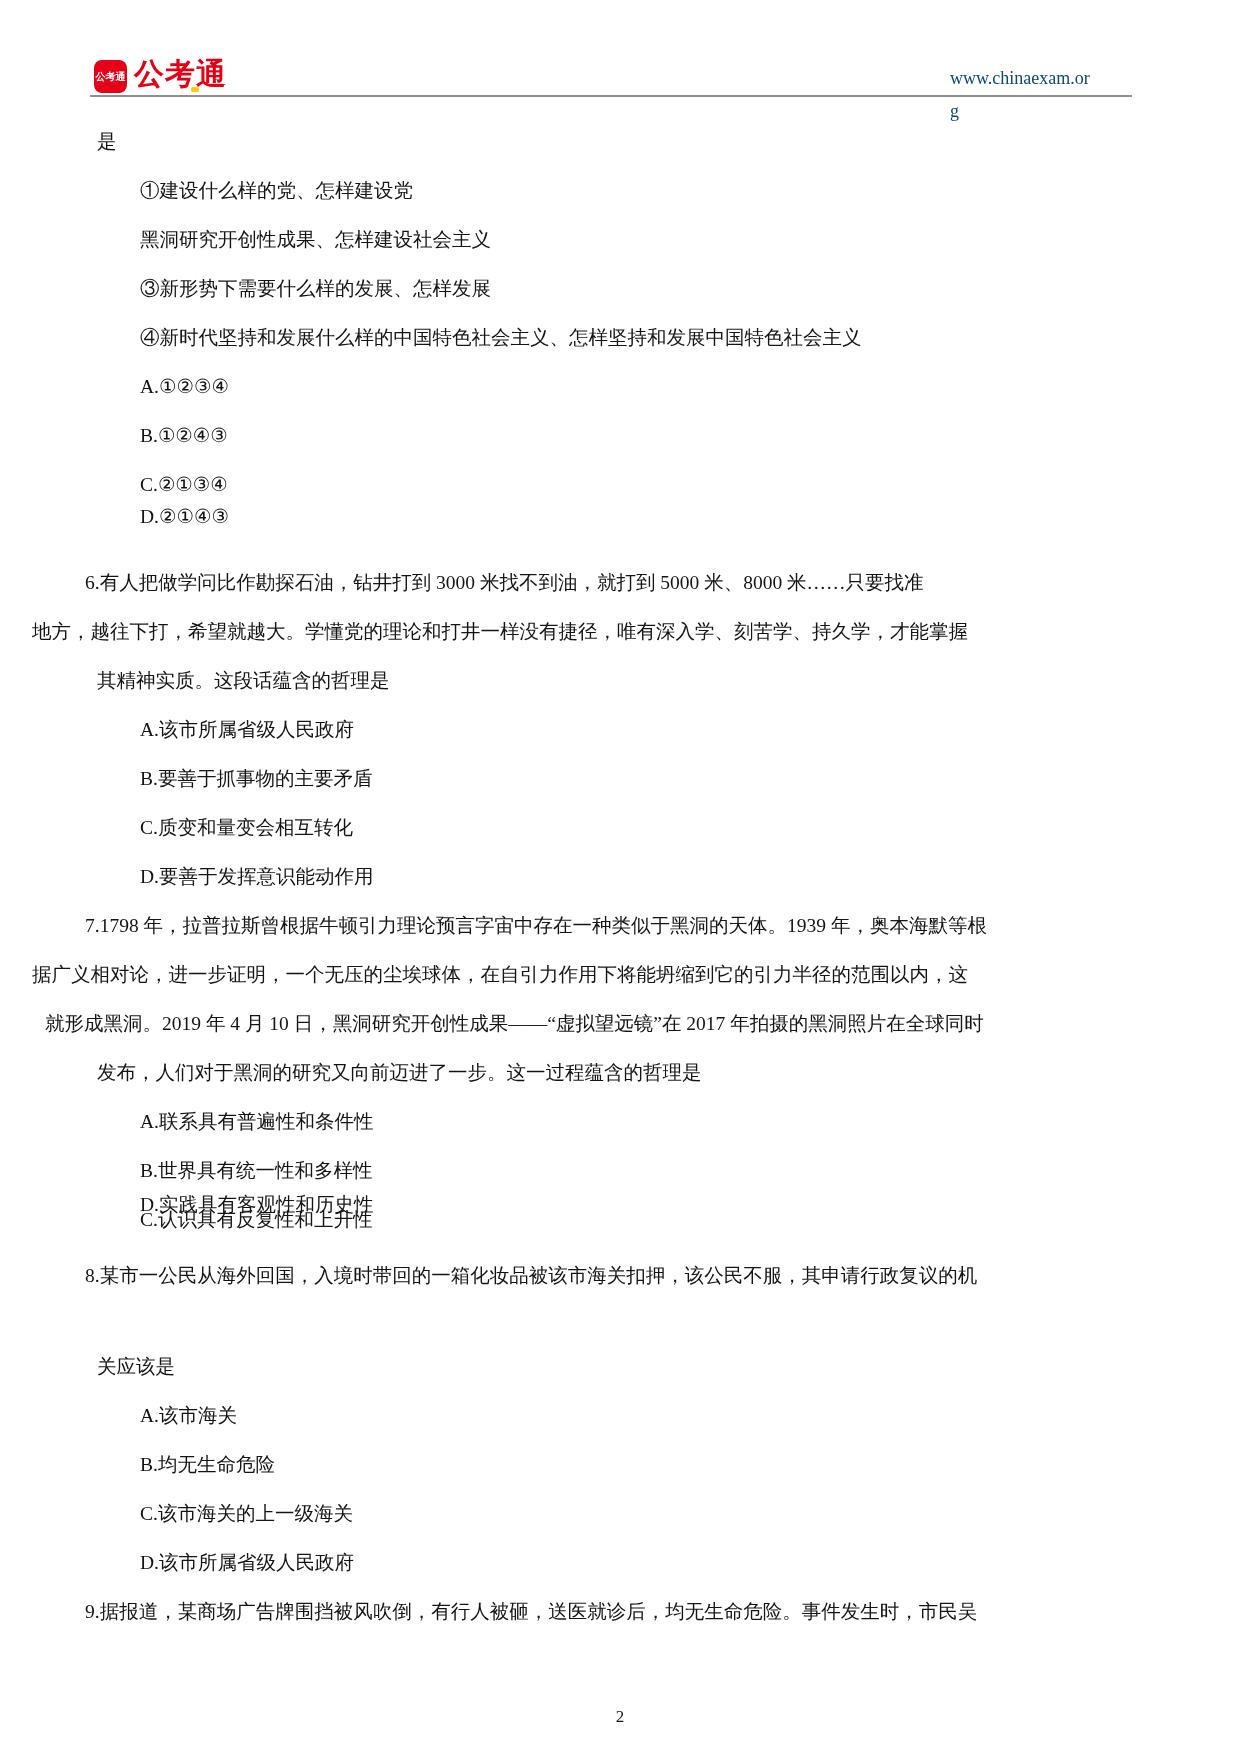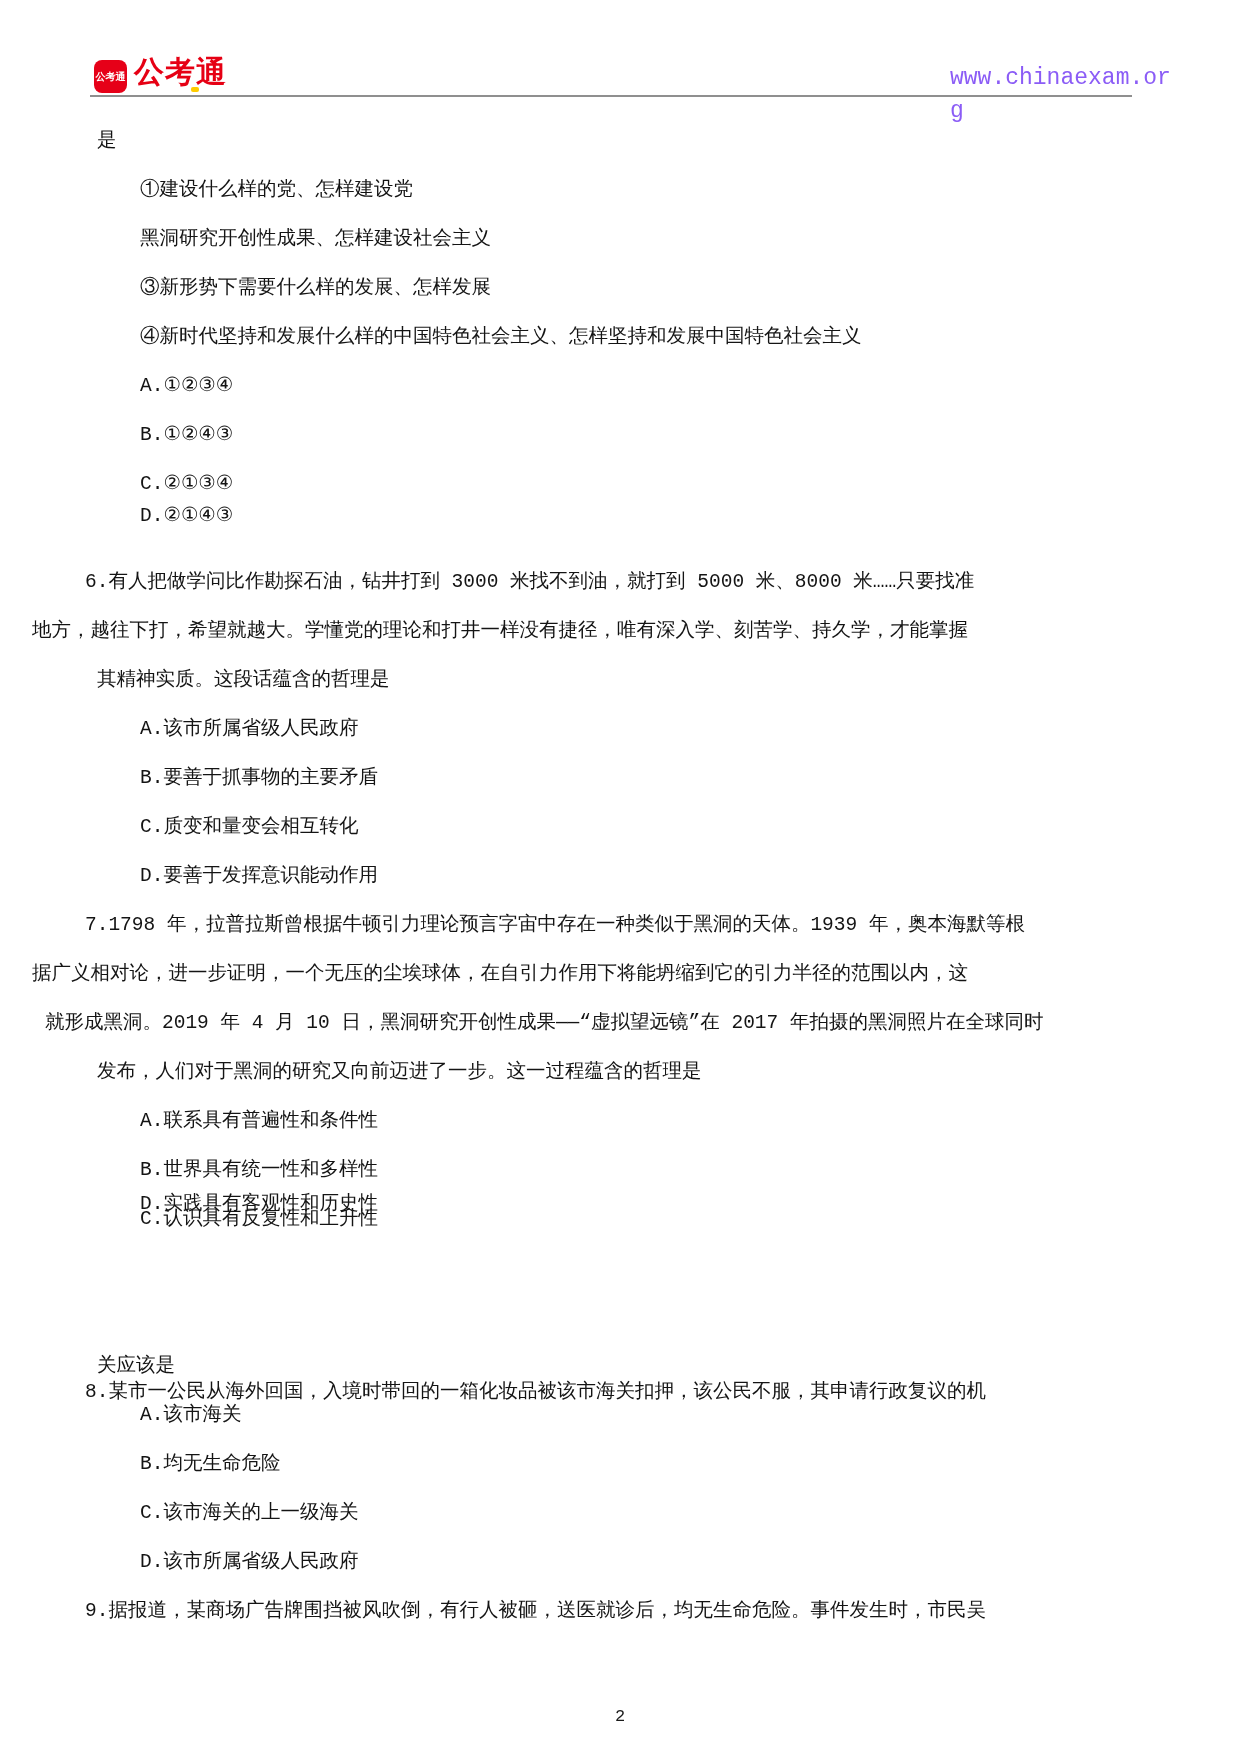--- a/index.html
+++ b/index.html
@@ -1,20 +1,20 @@
 <!DOCTYPE html>
 <html><head>
 <meta charset="utf-8">
 <style>
   html,body{margin:0;padding:0;background:#ffffff;}
   .page{
     position:relative;
     width:1240px;height:1754px;
     background:#ffffff;
-    font-family:Liberation Mono, monospace;
+    font-family:Liberation Serif, serif;
     color:#151515;
     overflow:hidden;
   }
   
   .logo-badge{
     position:absolute;left:94px;top:60px;
     width:33px;height:33px;border-radius:8px;
     background:#e60018;color:#ffffff;
     font-size:10px;font-weight:700;letter-spacing:0;
     display:flex;align-items:center;justify-content:center;
@@ -29,21 +29,21 @@
     position:absolute;left:191px;top:87px;
     width:8px;height:5px;border-radius:2px;
     background:#ffcc00;
   }
   .header-rule{
     position:absolute;left:90px;top:95px;
     width:1042px;height:2px;background:#8f8f8f;
   }
   .site-url{
     position:absolute;left:950px;top:62px;width:215px;
-    color:#8b5cf6;font-size:23px;line-height:33px;
+    color:#0c4a6e;font-size:18px;line-height:33px;
     white-space:nowrap;
   }
   
   .line{
     position:absolute;
     height:49px;line-height:49px;
     font-size:19.5px;
     white-space:pre;
     color:#141414;
   }
@@ -90,21 +90,21 @@
       <div class="line opt" style="top: 803px;">C.质变和量变会相互转化</div>
       <div class="line opt" style="top: 852px;">D.要善于发挥意识能动作用</div>
       <div class="line q" style="top: 901px;">7.1798 年，拉普拉斯曾根据牛顿引力理论预言字宙中存在一种类似于黑洞的天体。1939 年，奥本海默等根</div>
       <div class="line full" style="top: 950px;">据广义相对论，进一步证明，一个无压的尘埃球体，在自引力作用下将能坍缩到它的引力半径的范围以内，这</div>
       <div class="line mid" style="top: 999px;">就形成黑洞。2019 年 4 月 10 日，黑洞研究开创性成果——“虚拟望远镜”在 2017 年拍摄的黑洞照片在全球同时</div>
       <div class="line sub" style="top: 1048px;">发布，人们对于黑洞的研究又向前迈进了一步。这一过程蕴含的哲理是</div>
       <div class="line opt" style="top: 1097px;">A.联系具有普遍性和条件性</div>
       <div class="line opt" style="top: 1146px;">B.世界具有统一性和多样性</div>
       <div class="line opt" style="top: 1195px;">C.认识具有反复性和上升性</div>
       <div class="line opt" style="top: 1180px;">D.实践具有客观性和历史性</div>
-      <div class="line q" style="top: 1368px;">8.某市一公民从海外回国，入境时带回的一箱化妆品被该市海关扣押，该公民不服，其申请行政复议的机</div>
+      <div class="line q" style="top: 1251px;">8.某市一公民从海外回国，入境时带回的一箱化妆品被该市海关扣押，该公民不服，其申请行政复议的机</div>
       <div class="line sub" style="top: 1342px;">关应该是</div>
       <div class="line opt" style="top: 1391px;">A.该市海关</div>
       <div class="line opt" style="top: 1440px;">B.均无生命危险</div>
       <div class="line opt" style="top: 1489px;">C.该市海关的上一级海关</div>
       <div class="line opt" style="top: 1538px;">D.该市所属省级人民政府</div>
       <div class="line q" style="top: 1587px;">9.据报道，某商场广告牌围挡被风吹倒，有行人被砸，送医就诊后，均无生命危险。事件发生时，市民吴</div>
     </div>
 
   <div class="page-number">2</div>
 

